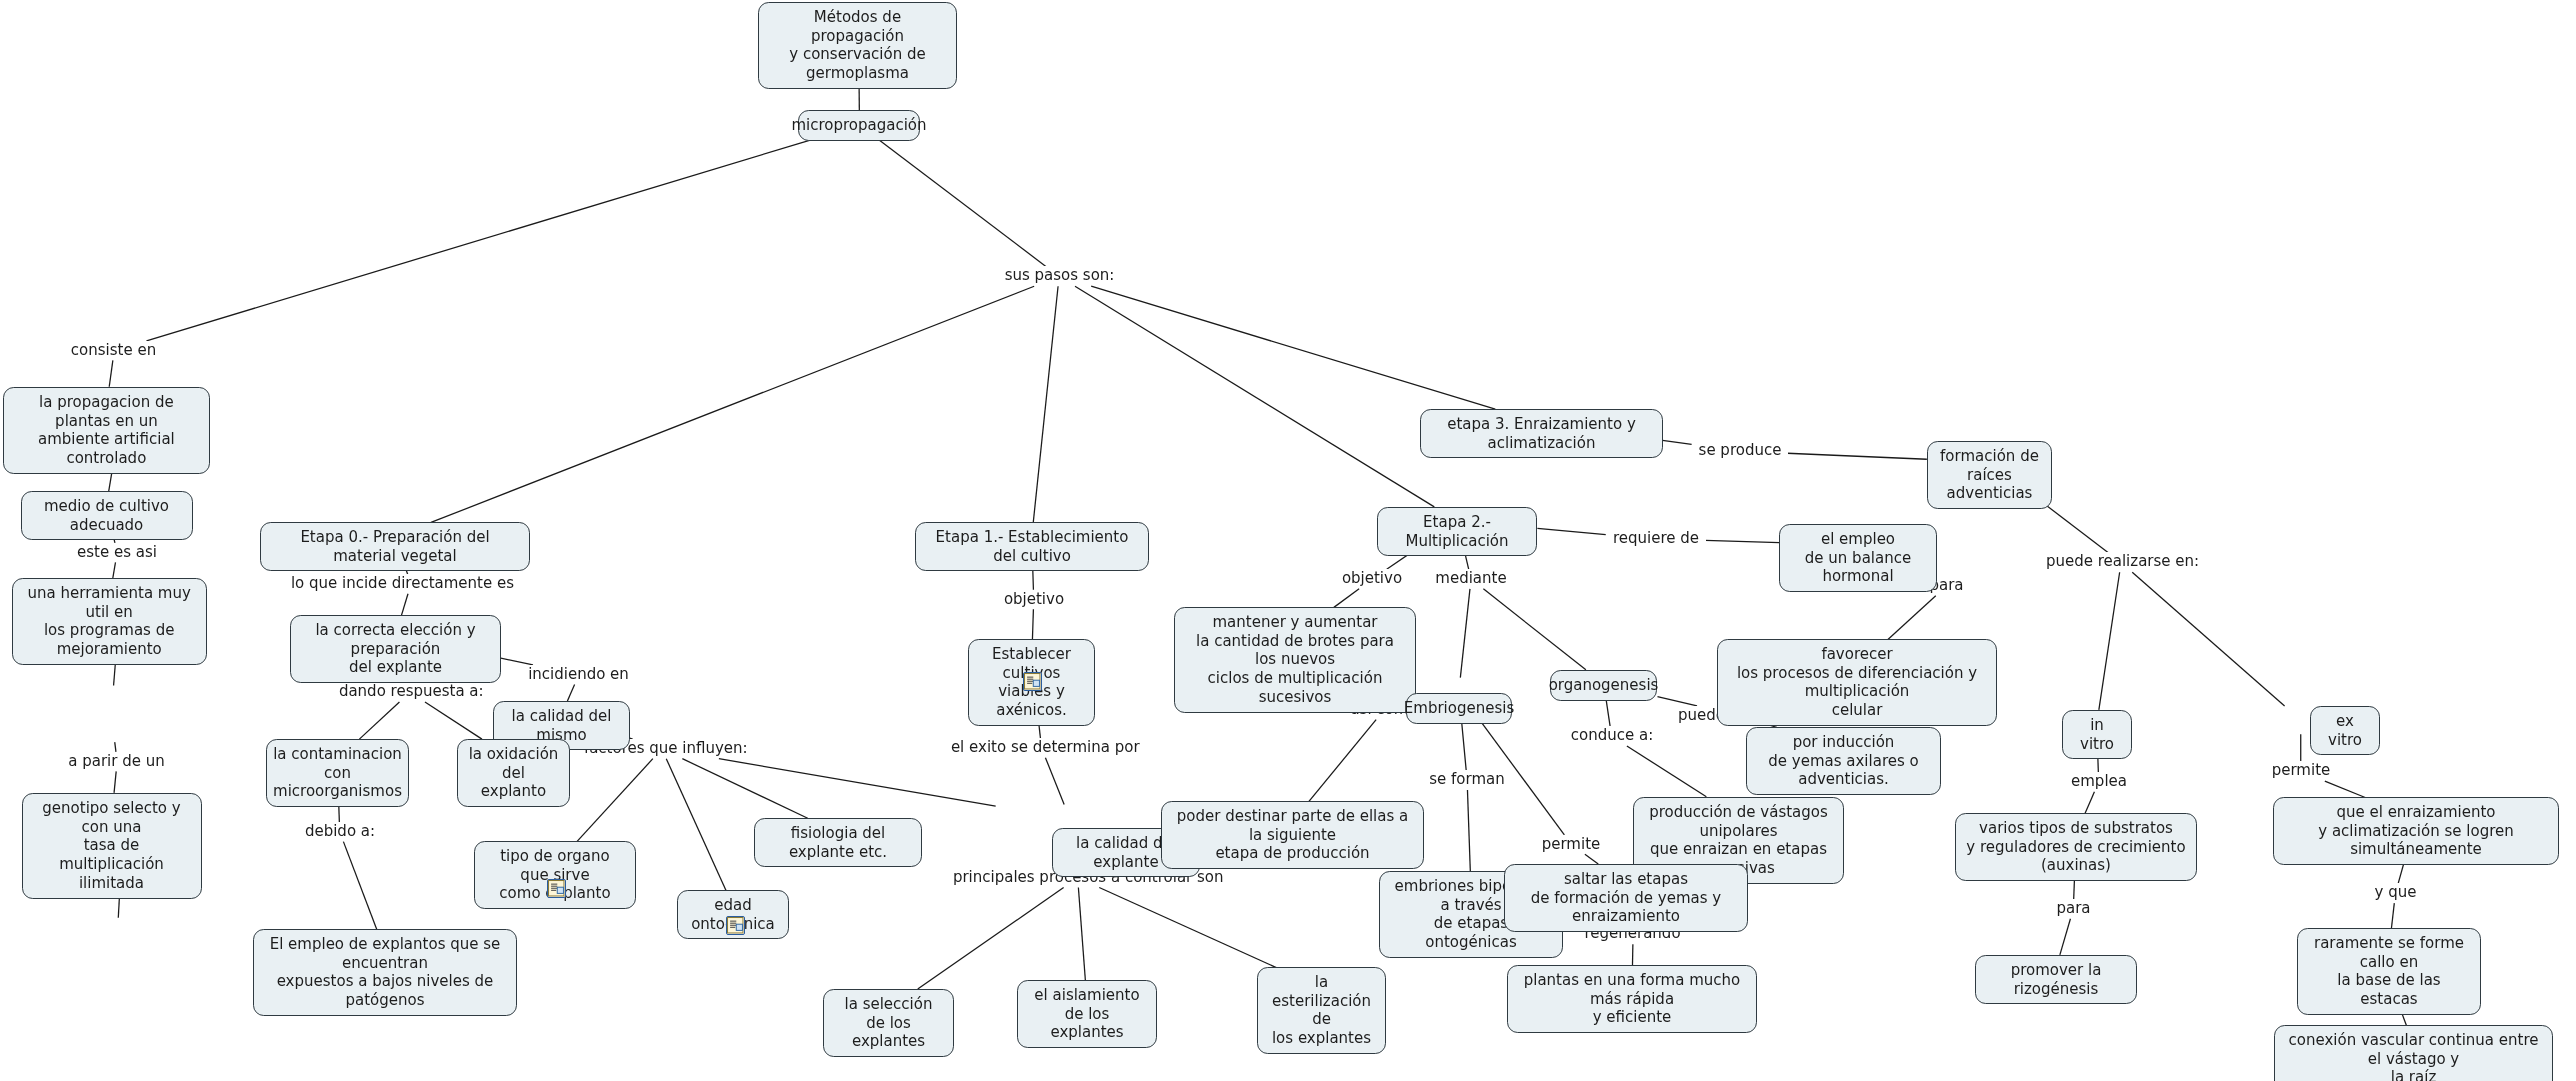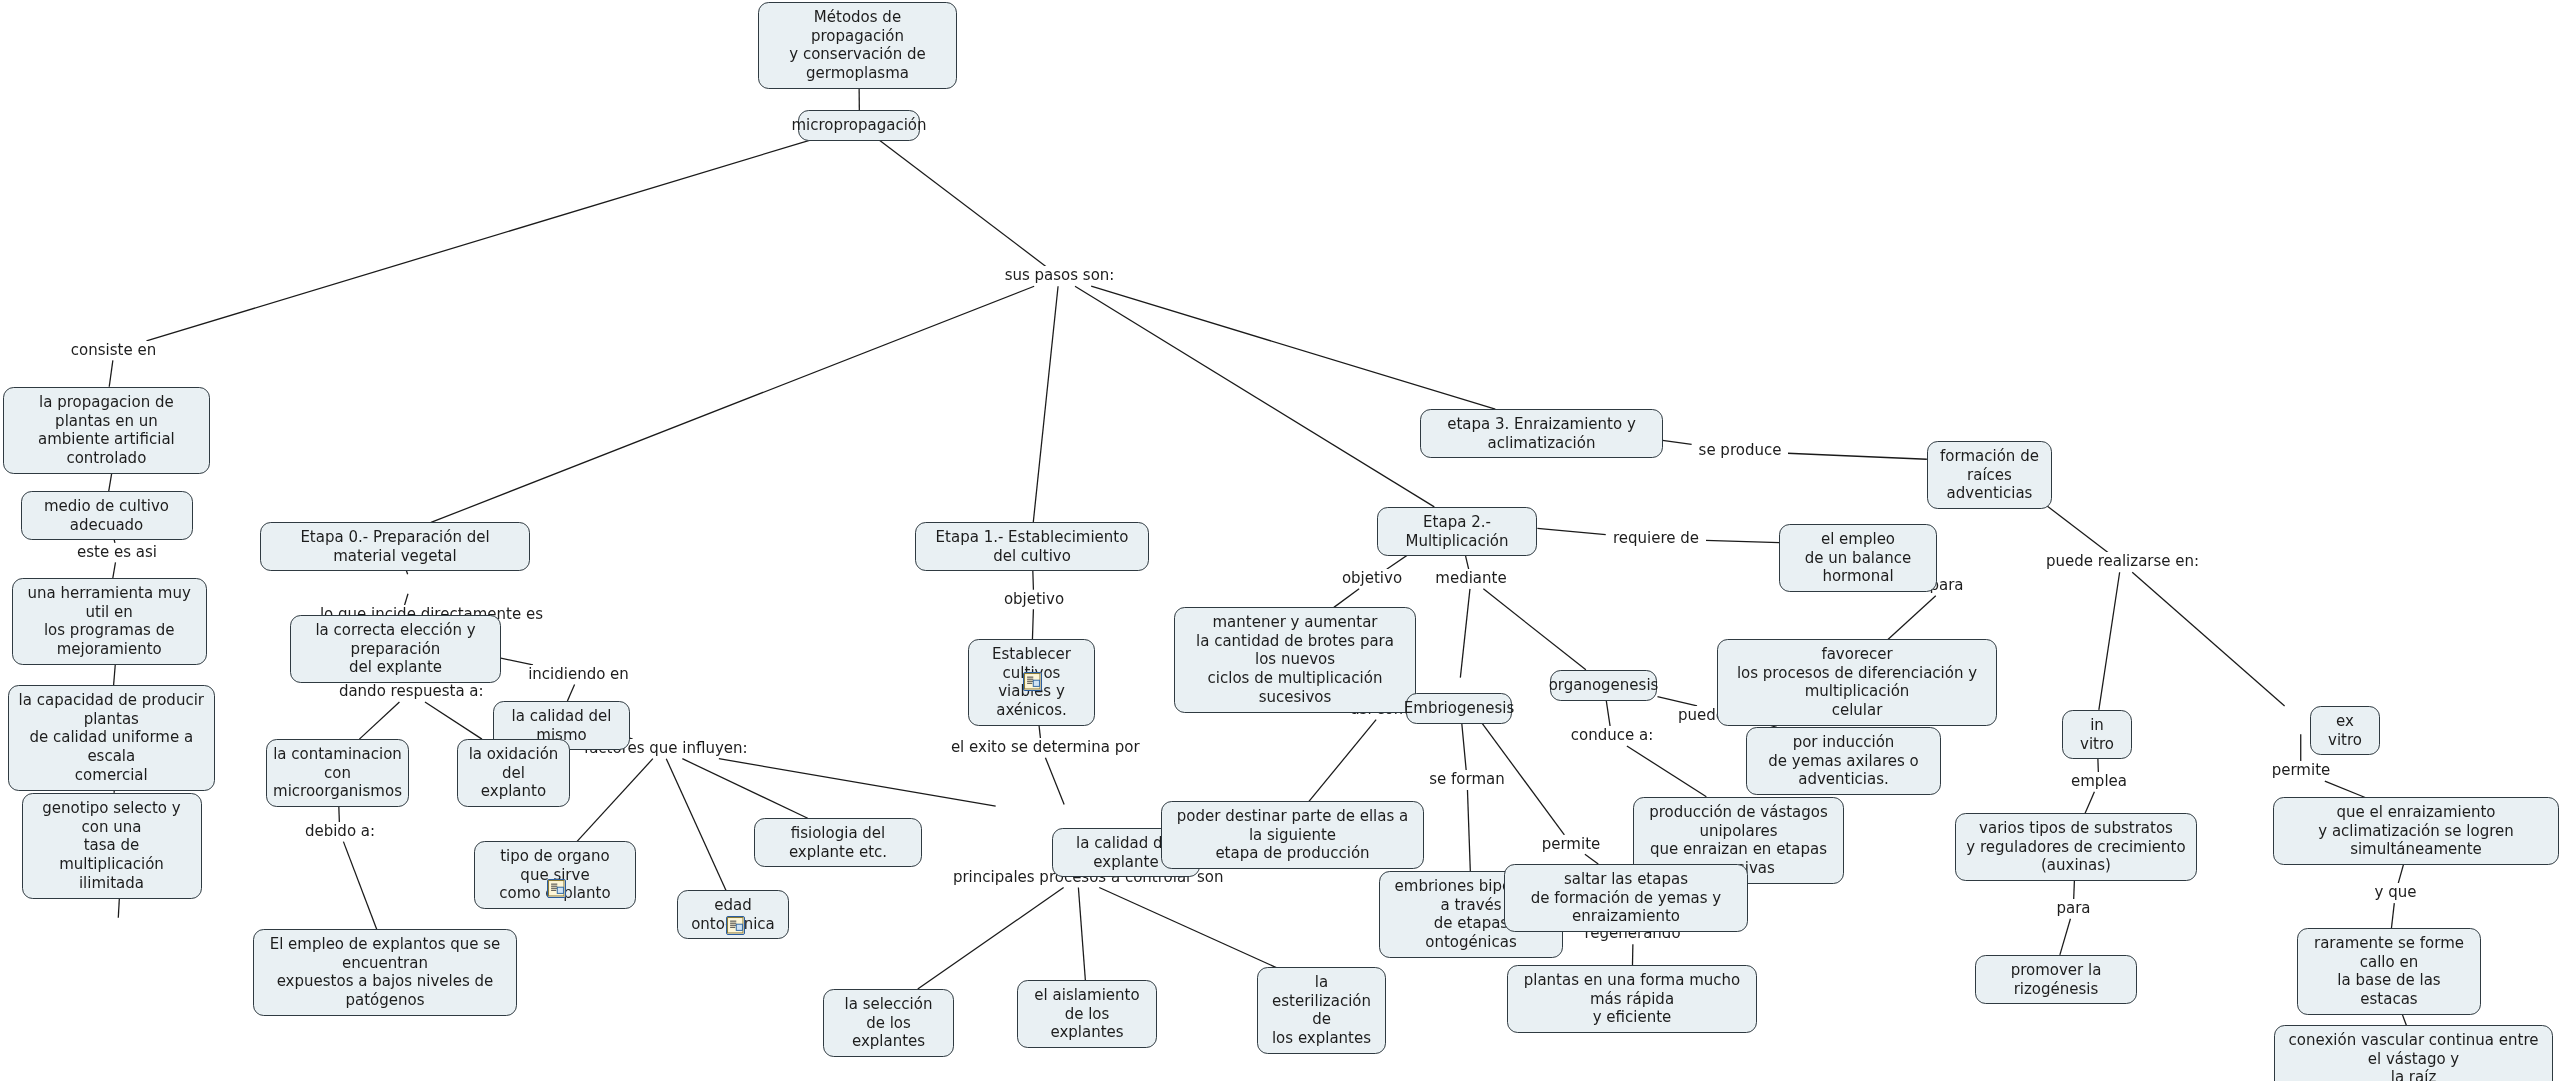--- a/index.html
+++ b/index.html
@@ -147,23 +147,20 @@
       <line x1="1672.811320754717" y1="967" x2="1672.3962264150944" y2="989" stroke="#1a1a1a" stroke-width="1.3"></line>
     </svg>
 <div class="node" style="left: 758px; top: 2px; width: 199px; min-height: 41px;">Métodos de propagación
 y conservación de germoplasma</div>
     <div class="node" style="left: 798px; top: 110px; width: 122px; min-height: 29px;">micropropagación</div>
     <div class="node" style="left: 2.9px; top: 387px; width: 207px; min-height: 41px;">la propagacion de plantas en un
 ambiente artificial controlado</div>
     <div class="node" style="left: 20.5px; top: 491px; width: 172px; min-height: 28px;">medio de cultivo adecuado</div>
     <div class="node" style="left: 11.7px; top: 578px; width: 195px; min-height: 41px;">una herramienta muy util en
 los programas de mejoramiento</div>
-    <div class="node" style="left: 7.8px; top: 685px; width: 207px; min-height: 57px;">la capacidad de producir plantas
-de calidad uniforme a escala
-comercial</div>
     <div class="node" style="left: 21.5px; top: 793px; width: 180px; min-height: 57px;">genotipo selecto y con una
 tasa de multiplicación
 ilimitada</div>
     <div class="node" style="left: 260px; top: 522px; width: 270px; min-height: 28px;">Etapa 0.- Preparación del material vegetal</div>
     <div class="node" style="left: 290px; top: 615px; width: 211px; min-height: 41px;">la correcta elección y preparación
 del explante</div>
     <div class="node" style="left: 493px; top: 701px; width: 137px; min-height: 28px;">la calidad del mismo</div>
     <div class="node" style="left: 266px; top: 739px; width: 143px; min-height: 41px;">la contaminacion con
 microorganismos</div>
     <div class="node" style="left: 457px; top: 739px; width: 113px; min-height: 41px;">la oxidación del
@@ -222,21 +219,21 @@
     <div class="node" style="left: 2274px; top: 1025px; width: 279px; min-height: 41px;">conexión vascular continua entre el vástago y
 la raíz</div>
     <div class="link" style="left: 819px; top: 65px; width: 80px;">son:</div>
     <div class="link" style="left: 996px; top: 266px; width: 127px;">sus pasos son:</div>
     <div class="link" style="left: 61px; top: 341px; width: 105px;">consiste en</div>
     <div class="link" style="left: 57px; top: 448px; width: 115px;">empleando un</div>
     <div class="link" style="left: 68px; top: 543px; width: 98px;">este es asi</div>
     <div class="link" style="left: 63px; top: 632px; width: 107px;">ya que tiene</div>
     <div class="link" style="left: 63px; top: 752px; width: 107px;">a parir de un</div>
     <div class="link" style="left: 71px; top: 876px; width: 98px;">posible por</div>
-    <div class="link" style="left: 317px; top: 574px; width: 213px; margin-top: 31px;">lo que incide directamente es</div>
+    <div class="link" style="left: 288px; top: 574px; width: 213px;">lo que incide directamente es</div>
     <div class="link" style="left: 336px; top: 682px; width: 148px;">dando respuesta a:</div>
     <div class="link" style="left: 522px; top: 665px; width: 113px;">incidiendo en</div>
     <div class="link" style="left: 296px; top: 822px; width: 88px;">debido a:</div>
     <div class="link" style="left: 581px; top: 739px; width: 162px;">factores que influyen:</div>
     <div class="link" style="left: 997px; top: 590px; width: 74px;">objetivo</div>
     <div class="link" style="left: 948px; top: 738px; width: 187px;">el exito se determina por</div>
     <div class="link" style="left: 950px; top: 868px; width: 256px;">principales procesos a controlar son</div>
     <div class="link" style="left: 1692px; top: 441px; width: 96px;">se produce</div>
     <div class="link" style="left: 1606px; top: 529px; width: 100px;">requiere de</div>
     <div class="link" style="left: 1919px; top: 576px; width: 55px;">para</div>

